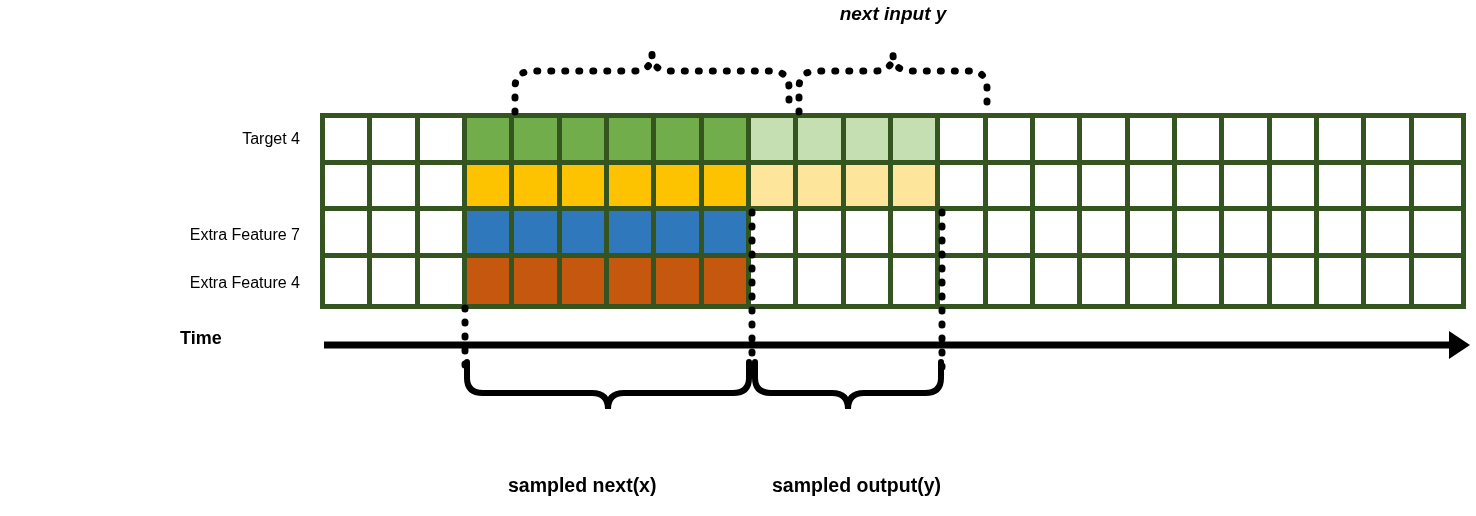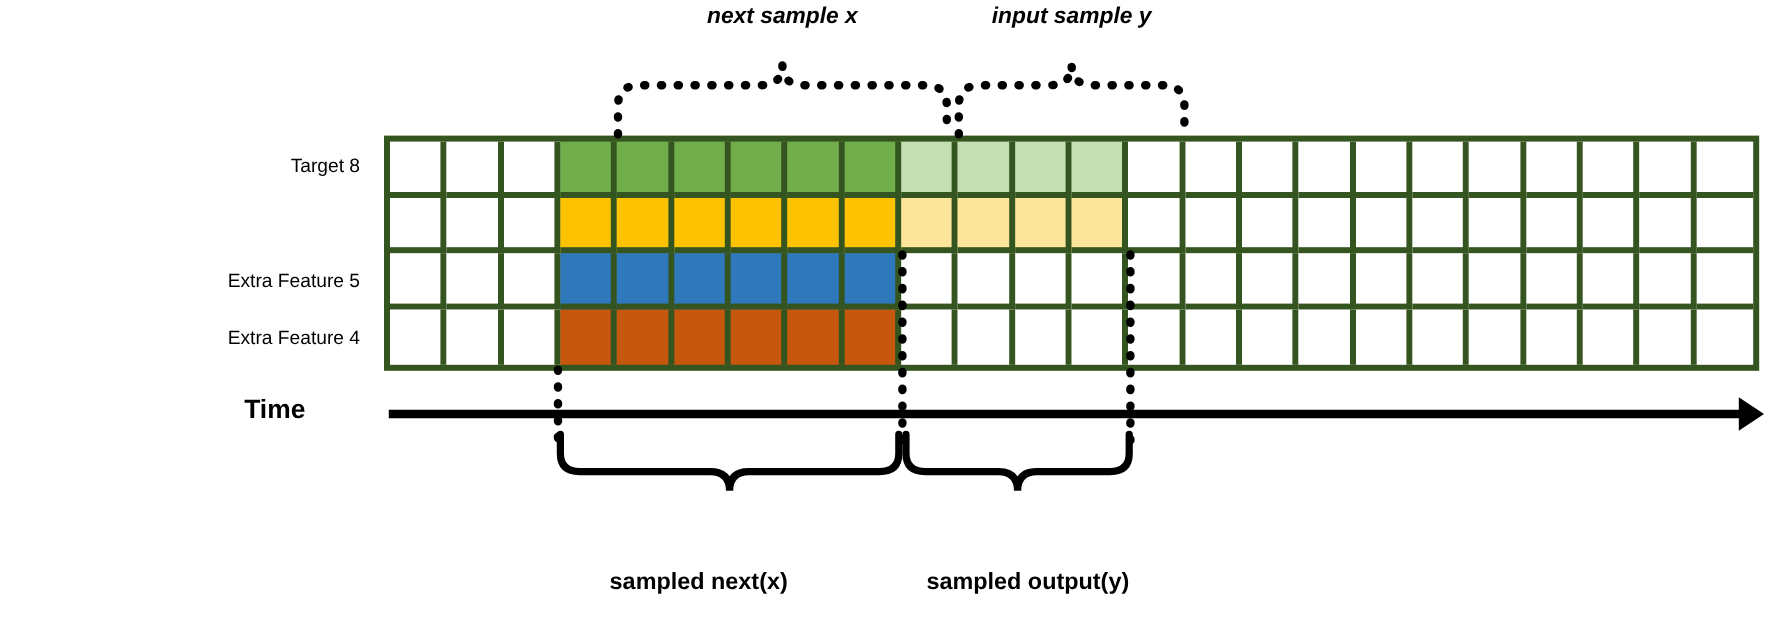--- a/index.html
+++ b/index.html
@@ -44,24 +44,24 @@
   .row-label-slot {
     position: absolute;
     left: 0; width: 100%;
     height: 48px;
     display: flex; align-items: center; justify-content: flex-end;
     padding-right: 10px;
   }
 
   #time-label {
     position: absolute;
-    left: 164px; top: 328px;
+    left: 180px; top: 328px;
     width: 130px;
-    text-align: center;
-    font-size: 22px;
+    text-align: left;
+    font-size: 18px;
     font-weight: 700;
     color: #000;
   }
 
   
   #grid {
     position: absolute;
     left: 320px; top: 113px;
     width: 1146px; height: 196px;
     display: grid;
@@ -99,29 +99,28 @@
   }
   #note-input  { left: 508px; top: 422px; }
   #note-output { left: 772px; top: 422px; }
 </style>
 </head>
 <body>
 
 <div id="stage">
 
 
-  <div class="brace-label" id="lbl-next-x">next sample x</div>
-  <div class="brace-label" id="lbl-next-y">input sample y</div>
+  <div class="brace-label" id="lbl-next-y">next input y</div>
 
   <div id="row-labels">
     <div class="row-label-slot" style="top:0px">
-      <span>Target 8</span>
+      <span>Target 4</span>
     </div>
     <div class="row-label-slot" style="top:96px">
-      <span>Extra Feature 5</span>
+      <span>Extra Feature 7</span>
     </div>
     <div class="row-label-slot" style="top:144px">
       <span>Extra Feature 4</span>
     </div>
   </div>
 
   <div id="time-label">Time</div>
 
   <div id="grid">
       <div class="grid-row">

